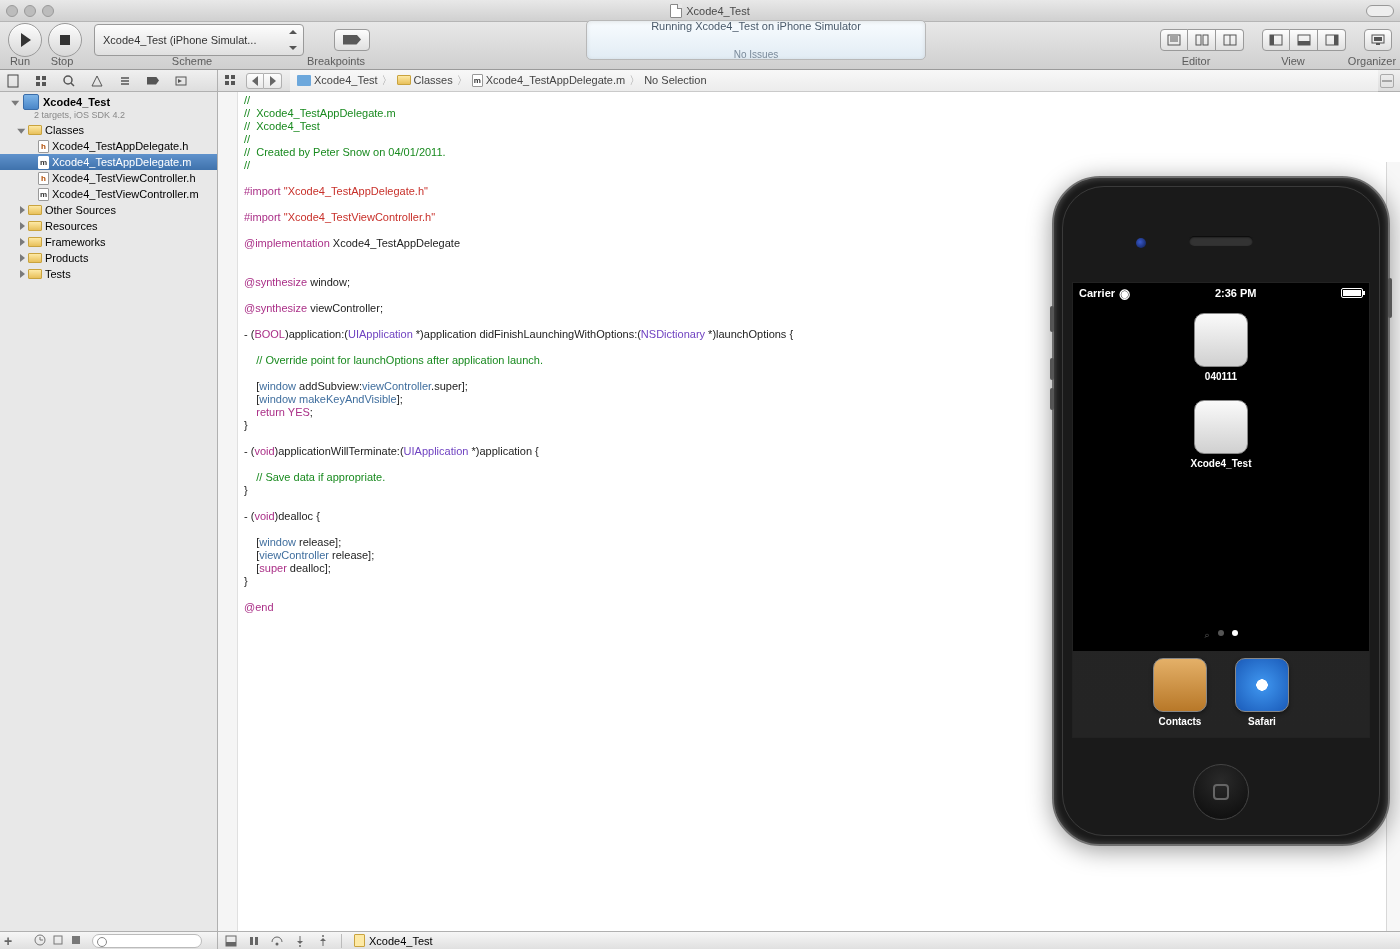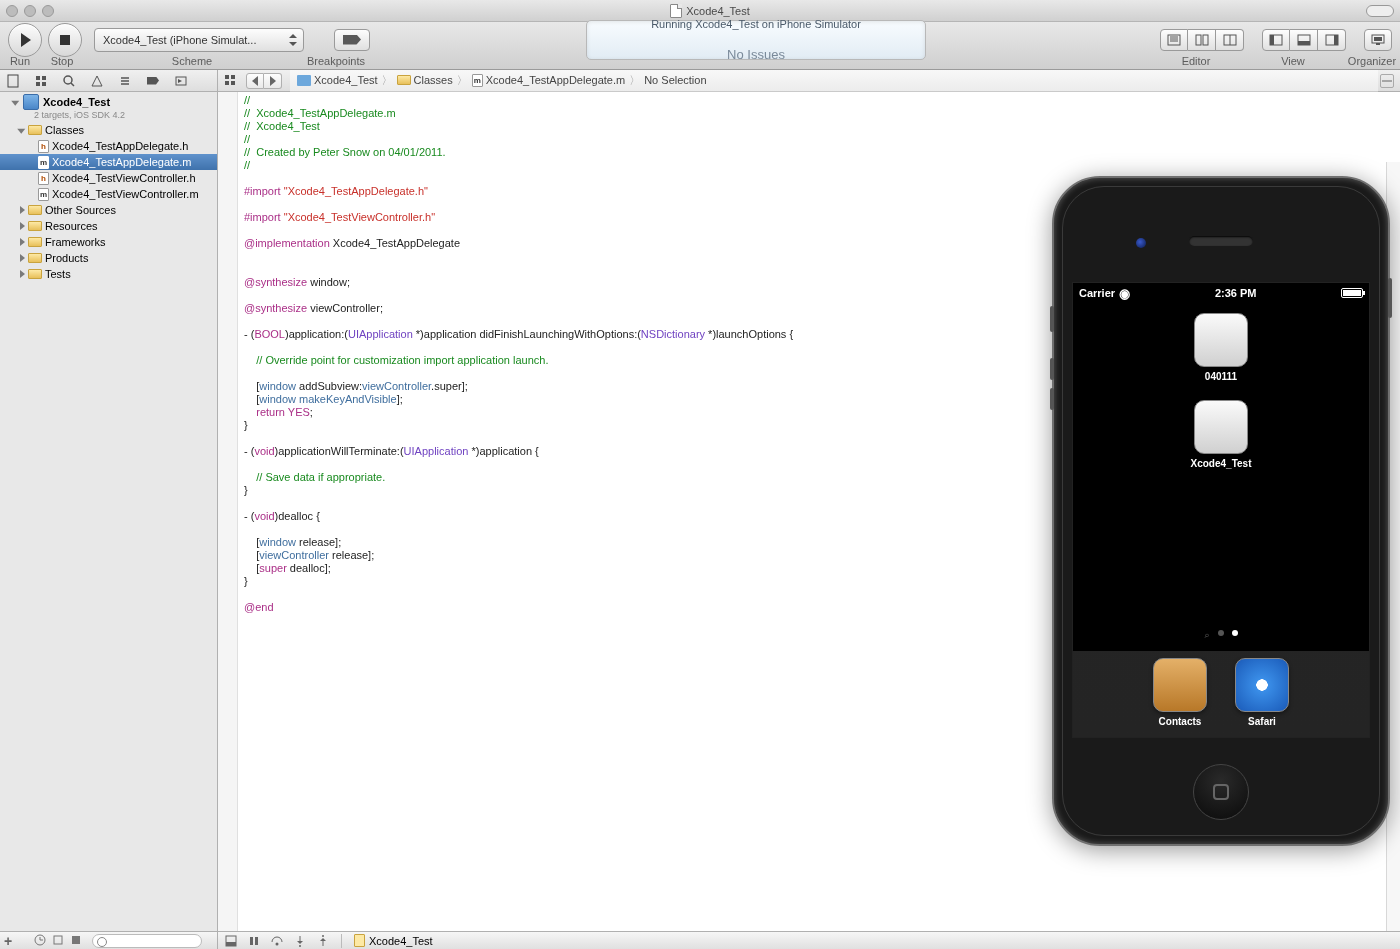--- a/index.html
+++ b/index.html
@@ -14,27 +14,27 @@
 .title-icon::after{content:"";position:absolute;top:-1px;right:-1px;width:4px;height:4px;border-left:1px solid #888;border-bottom:1px solid #888;background:#e8e8e8;}
 .pill { width:28px; height:12px; border:1px solid #999; border-radius:6px; margin-left:auto; background:#eee;}
 
 
 .toolbar { height: 48px; background: linear-gradient(#e8e8e8,#cfcfcf); border-bottom: 1px solid #9a9a9a; display: flex; align-items: center; padding: 2px 8px 14px 8px; position:relative;}
 .toolbar-labels { position:absolute; left:0; right:0; bottom:1px; height:13px; display:flex; font-size:10px; color:#5c5c5c; }
 .tlabel { text-align:center; }
 .round-btn { width: 34px; height: 34px; border-radius: 50%; background: linear-gradient(#fdfdfd,#d8d8d8); border: 1px solid #9a9a9a; display:flex; align-items:center; justify-content:center; margin-right:6px; box-shadow: 0 1px 0 rgba(255,255,255,0.9) inset;}
 .play-tri { width:0; height:0; border-left:10px solid #333; border-top:7px solid transparent; border-bottom:7px solid transparent; margin-left:2px;}
 .stop-sq { width:10px; height:10px; background:#333;}
-.scheme { height:24px; border:1px solid #9a9a9a; border-radius:4px; background:linear-gradient(#fdfdfd,#e0e0e0); display:flex; align-items:center; padding:0 18px 0 8px; margin-left:6px; width:210px; position:relative; color:#333; white-space:nowrap; overflow:hidden; text-overflow:ellipsis;}
+.scheme { height:32px; border:1px solid #9a9a9a; border-radius:4px; background:linear-gradient(#fdfdfd,#e0e0e0); display:flex; align-items:center; padding:0 18px 0 8px; margin-left:6px; width:210px; position:relative; color:#333; white-space:nowrap; overflow:hidden; text-overflow:ellipsis;}
 .scheme::after { content:"";position:absolute; right:6px; top:5px; width:0;height:0;border-left:4px solid transparent;border-right:4px solid transparent;border-bottom:4px solid #555;}
 .scheme::before { content:"";position:absolute; right:6px; bottom:5px; width:0;height:0;border-left:4px solid transparent;border-right:4px solid transparent;border-top:4px solid #555;}
 .bp-btn { width:36px; height:22px; border:1px solid #9a9a9a; border-radius:4px; background:linear-gradient(#fdfdfd,#e0e0e0); margin-left:30px; display:flex; align-items:center; justify-content:center;}
 .bp-icon { width:18px; height:10px; background:#5a5a5a; clip-path: polygon(0 0, 75% 0, 100% 50%, 75% 100%, 0 100%);}
 .activity { flex:0 0 340px; margin:0 auto; height:40px; border:1px solid #b8b8b8; border-radius:5px;  display:flex; flex-direction:column; align-items:center; justify-content:center; background:linear-gradient(#f8fcff,#e2ecf4); color:#4a5a6a; box-shadow:inset 0 1px 4px rgba(0,0,0,0.1);}
-.activity-sub { font-size:13px; color:#7a8a9a; margin-top:17px;}
+.activity-sub { font-size:10px; color:#7a8a9a; margin-top:17px;}
 .seg-group { display:flex; margin-left:18px;}
 .seg { width:28px; height:22px; border:1px solid #9a9a9a; background:linear-gradient(#fdfdfd,#e0e0e0); display:flex; align-items:center; justify-content:center; }
 .seg+.seg { border-left:none;}
 .seg:first-child { border-radius:4px 0 0 4px;}
 .seg:last-child { border-radius:0 4px 4px 0;}
 .seg-single { border-radius:4px !important;}
 .segicon { width:14px; height:12px; display:block;}
 
 
 .filterbar { height:22px; background:linear-gradient(#f0f0f0,#dedede); border-bottom:1px solid #b0b0b0; display:flex; align-items:center; padding:0 4px; gap:10px;}
@@ -387,21 +387,21 @@
 
 <span class="c-kw">@implementation</span><span> Xcode4_TestAppDelegate</span>
 
 
 <span class="c-kw">@synthesize</span><span> window;</span>
 
 <span class="c-kw">@synthesize</span><span> viewController;</span>
 
 <span>- (</span><span class="c-kw">BOOL</span><span>)application:(</span><span class="c-type">UIApplication</span><span> *)application didFinishLaunchingWithOptions:(</span><span class="c-type">NSDictionary</span><span> *)launchOptions {</span>
 
-<span class="c-comment">    // Override point for customization import application launch.</span>
+<span class="c-comment">    // Override point for launchOptions after application launch.</span>
 
 <span>    [</span><span class="c-var">window</span><span> addSubview:</span><span class="c-var">viewController</span><span>.super];</span>
 <span>    [</span><span class="c-var">window</span><span class="c-var"> makeKeyAndVisible</span><span>];</span>
 <span>    </span><span class="c-kw">return</span><span class="c-kw"> YES</span><span>;</span>
 <span>}</span>
 
 <span>- (</span><span class="c-kw">void</span><span>)applicationWillTerminate:(</span><span class="c-type">UIApplication</span><span> *)application {</span>
 
 <span class="c-comment">    // Save data if appropriate.</span>
 <span>}</span>

